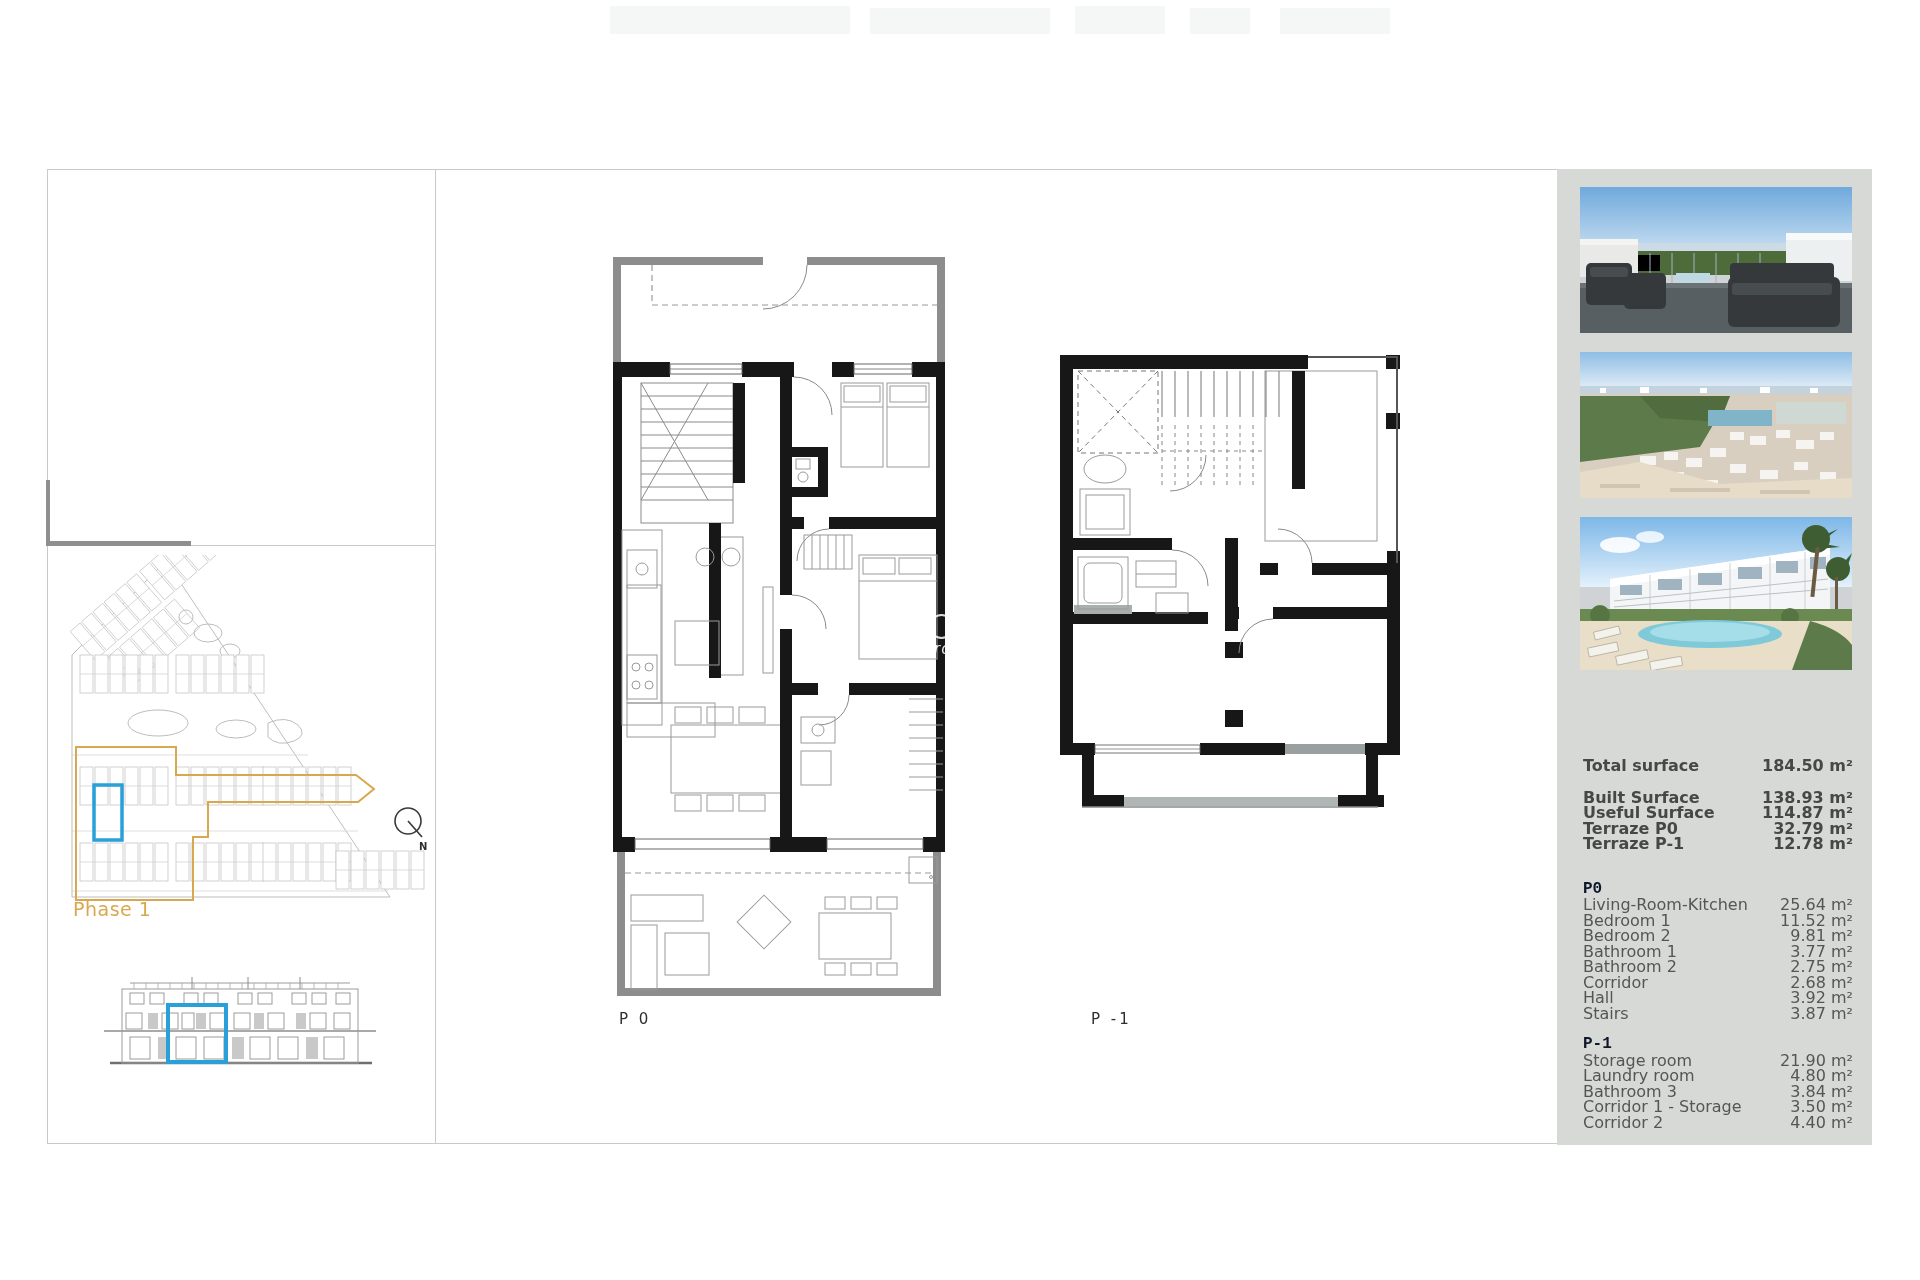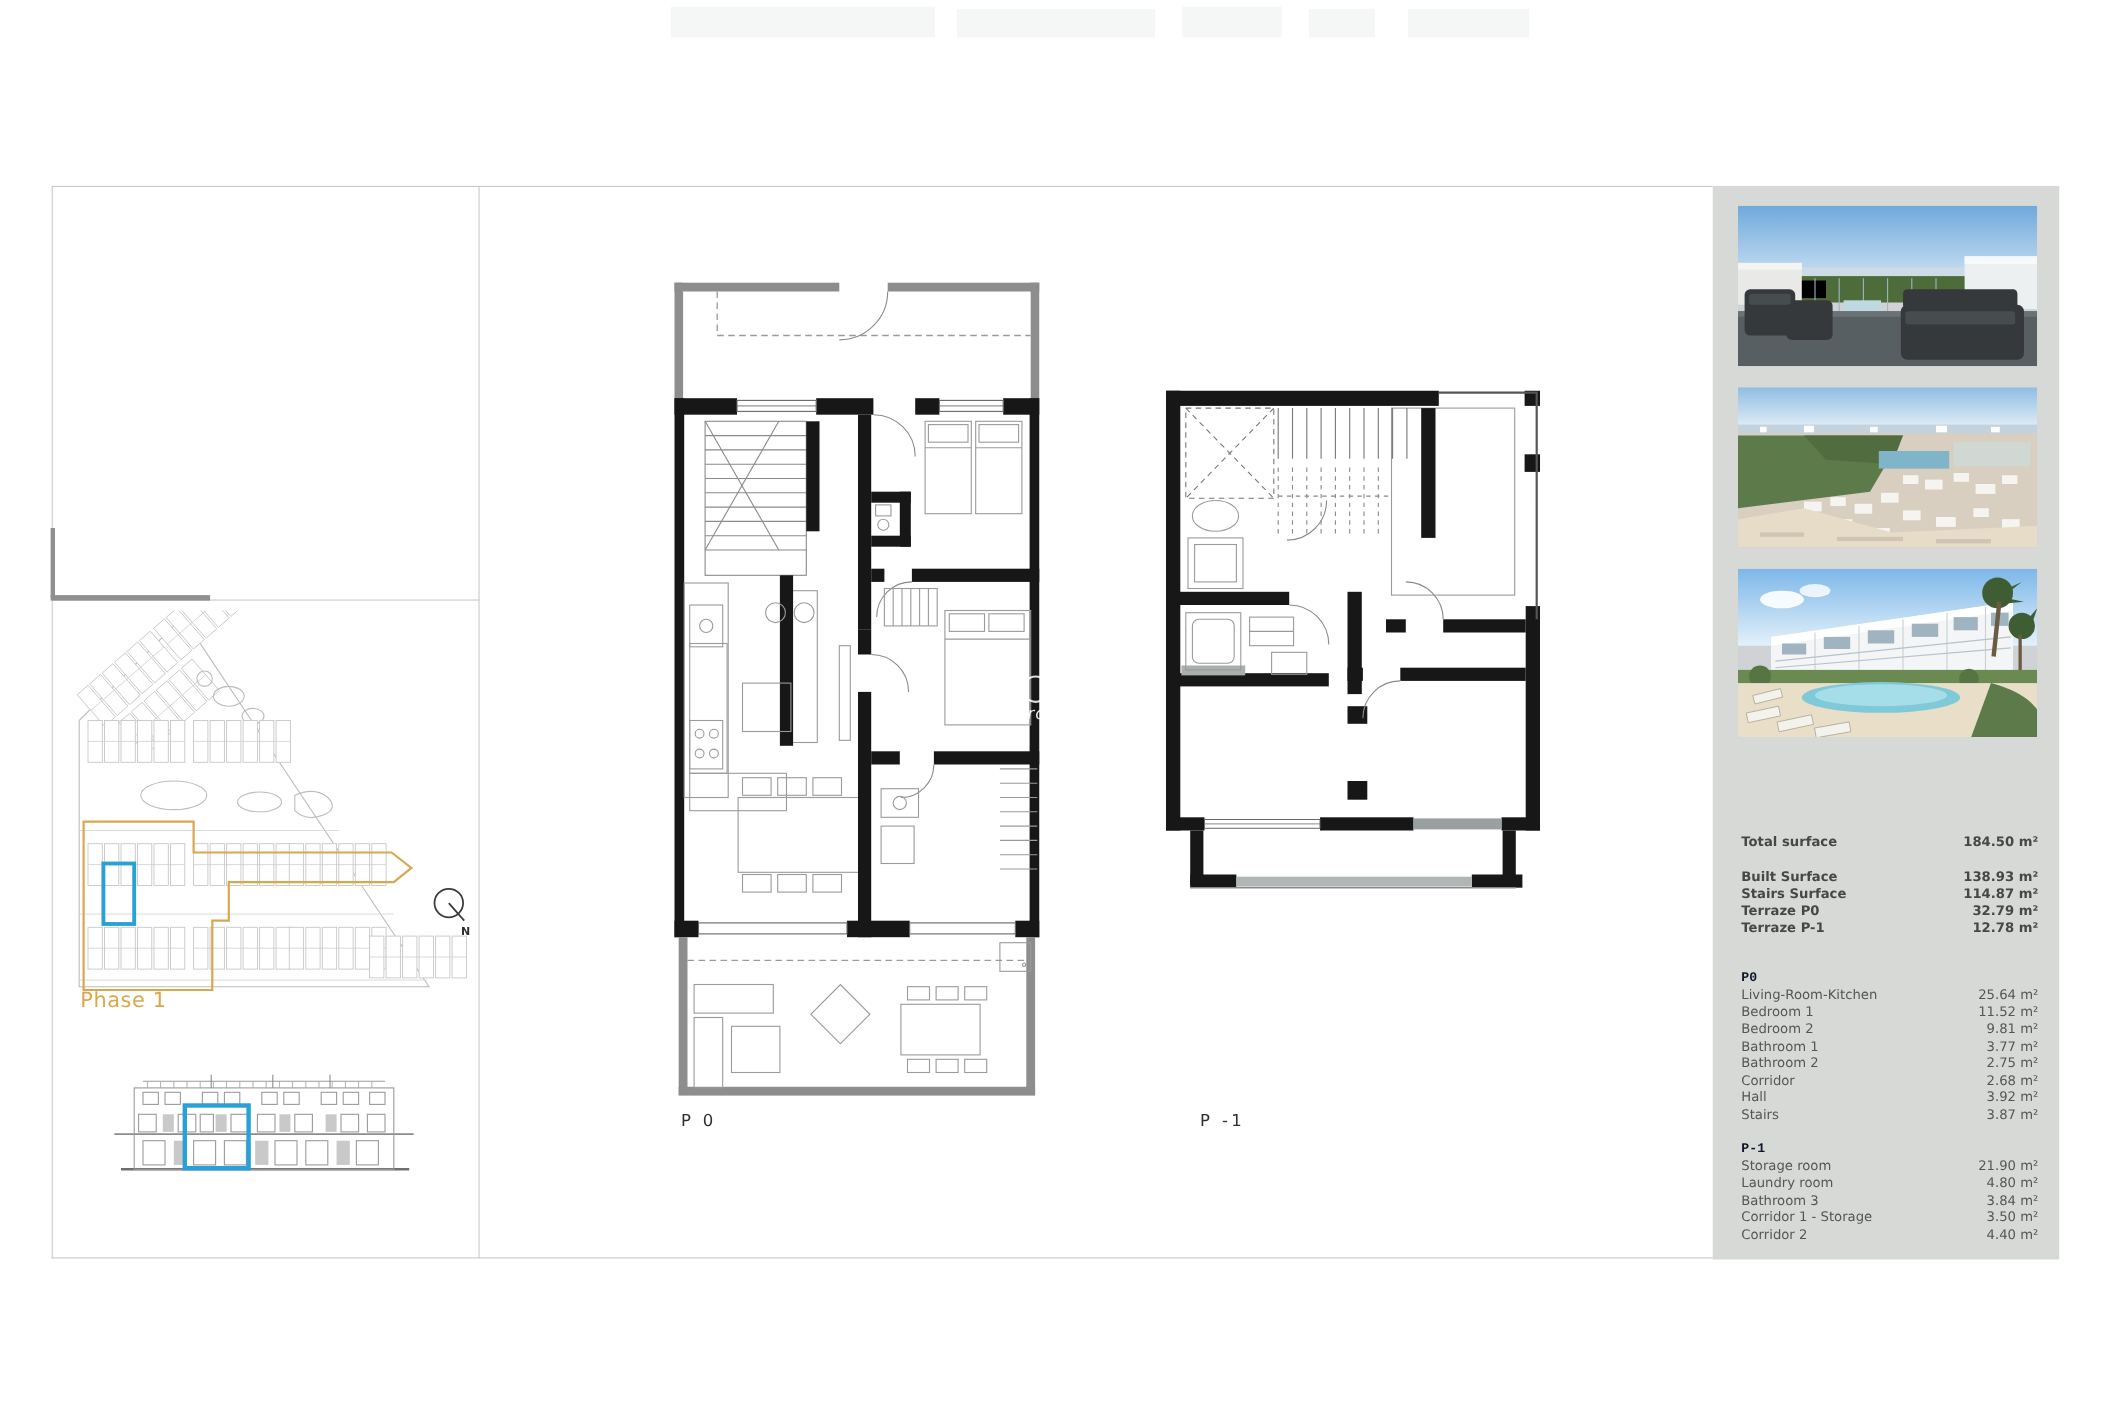--- a/index.html
+++ b/index.html
@@ -5,21 +5,21 @@
   html,body{margin:0;padding:0;background:#ffffff;}
   .page{position:relative;width:1920px;height:1280px;background:#ffffff;overflow:hidden;
         font-family:"DejaVu Sans","Liberation Sans",sans-serif;}
   .abs{position:absolute;}
   .hairline{background:#c9c9c9;}
   .accent{background:#8f8f8f;}
   .remnant{background:#f5f6f6;}
   
   .panel{background:#d7d9d7;}
   .photo{overflow:hidden;background:#cfd3d5;}
-  .summary{width:270px;color:#555;font-size:12px;}
+  .summary{width:270px;color:#555;font-size:16px;}
   .srow{display:flex;justify-content:space-between;line-height:15.5px;height:15.5px;white-space:nowrap;}
   .srow.bold{font-weight:bold;color:#474747;}
   .sheading{font-weight:bold;color:#0f172a;line-height:15.5px;height:15.5px;font-family:Liberation Mono, monospace;}
   .gap16{height:16px;} .gap30{height:30px;}
   
   .planlabel{font-size:15px;font-weight:normal;color:#2e2e2e;letter-spacing:3px;white-space:nowrap;}
   .phase{font-size:19px;color:#d9a84e;letter-spacing:.5px;}
   
   svg{display:block;}
   .wall{fill:#171717;}
@@ -597,21 +597,21 @@
       </div>
       <div class="gap16"></div>
       <div>
 
           <div class="srow bold">
             <span>Built Surface</span>
             <span>138.93 m²</span>
           </div>
 
           <div class="srow bold">
-            <span>Stairs Surface</span>
+            <span>Useful Surface</span>
             <span>114.87 m²</span>
           </div>
 
           <div class="srow bold">
             <span>Terraze P0</span>
             <span>32.79 m²</span>
           </div>
 
           <div class="srow bold">
             <span>Terraze P-1</span>

